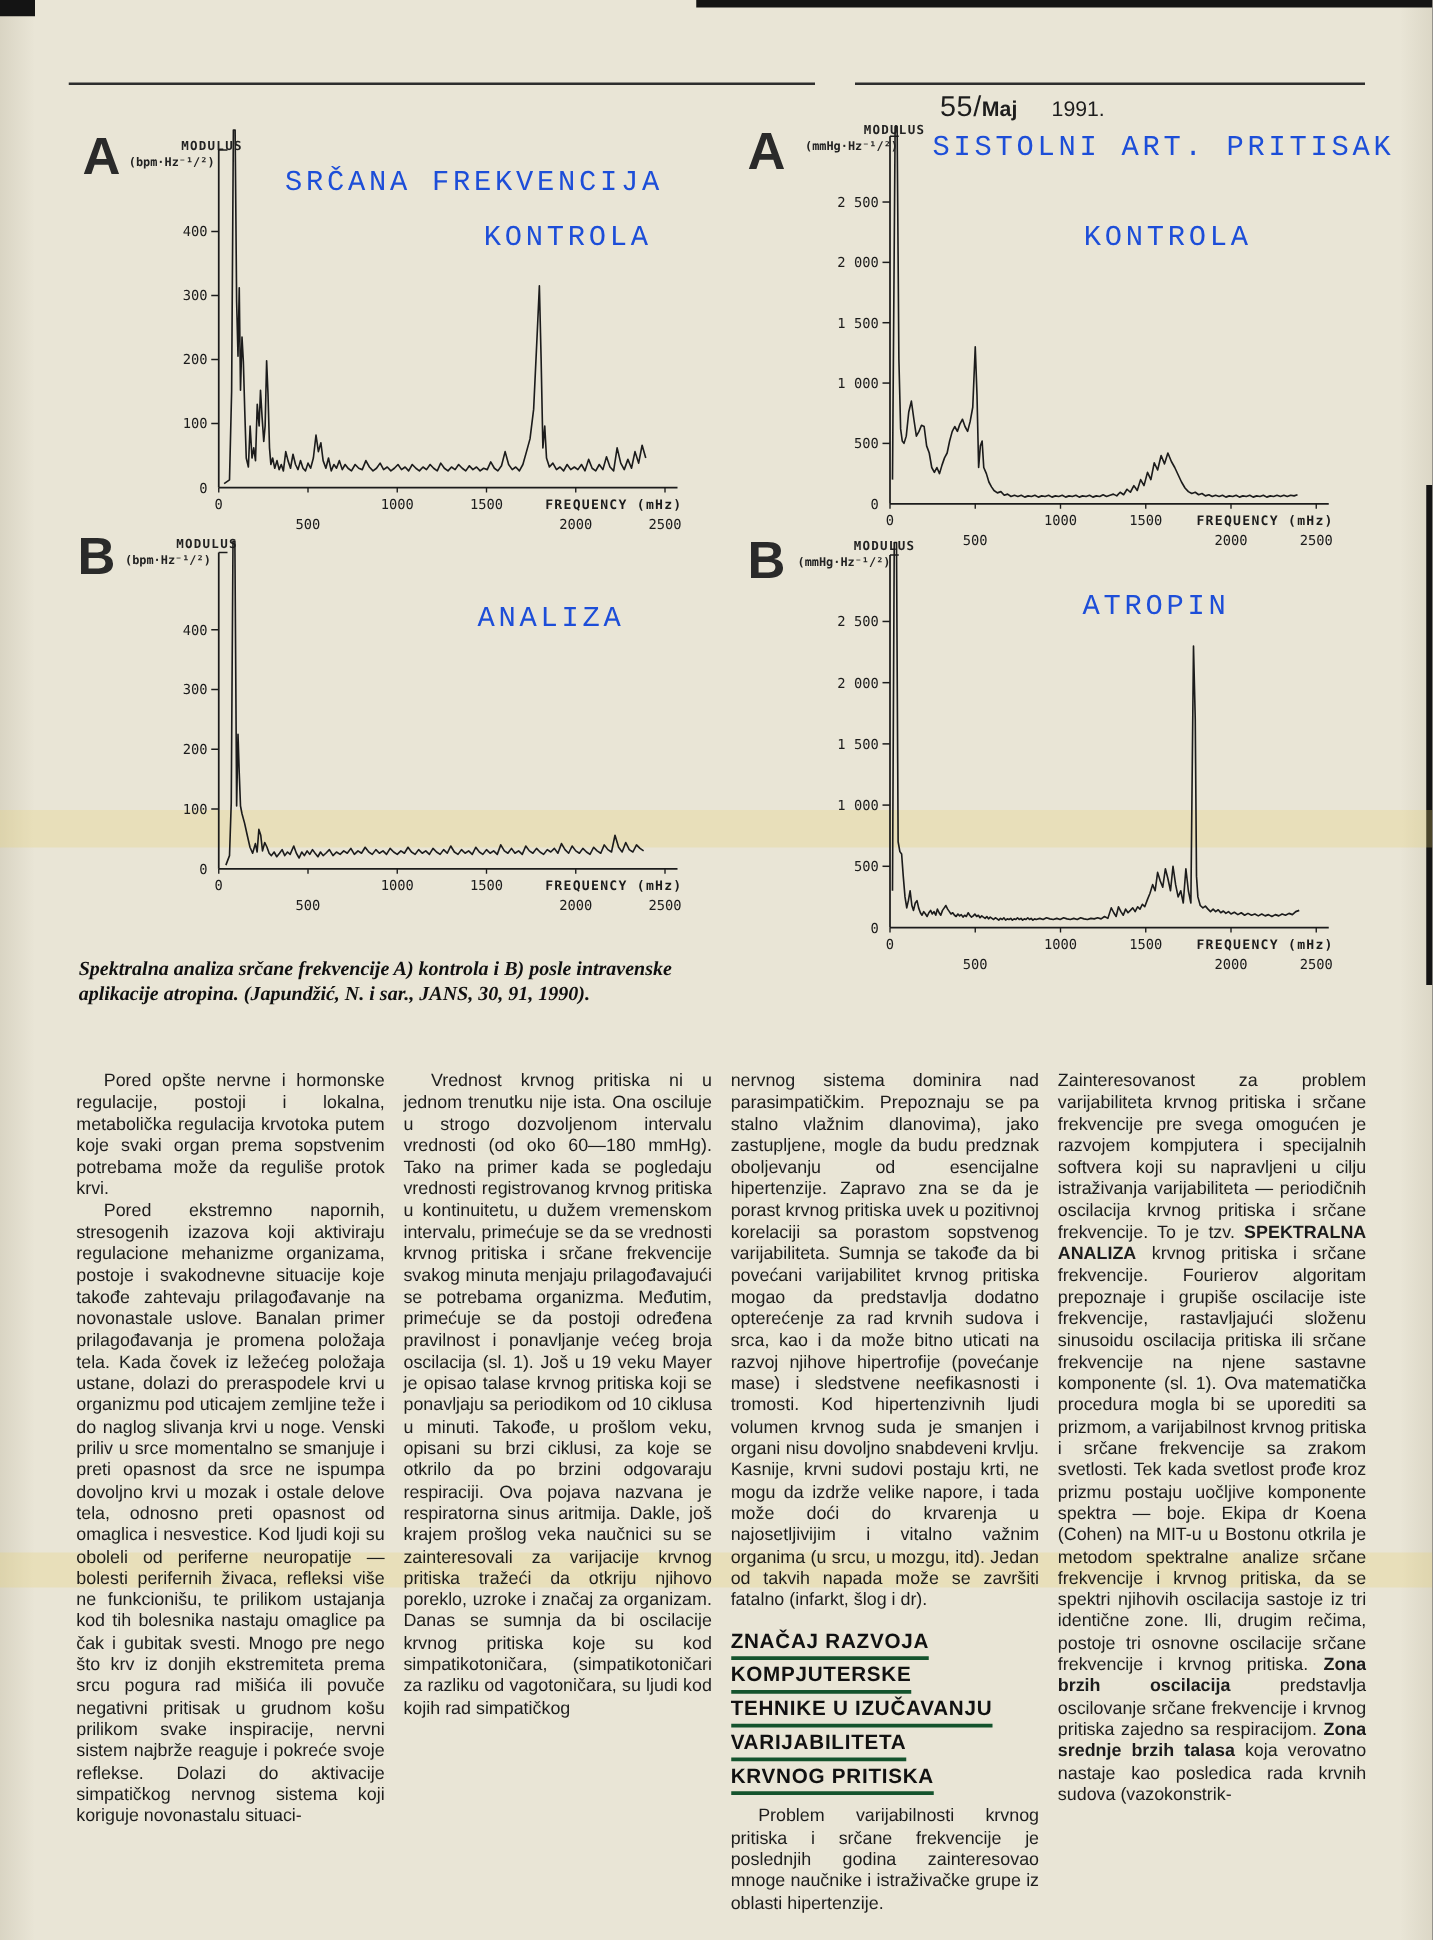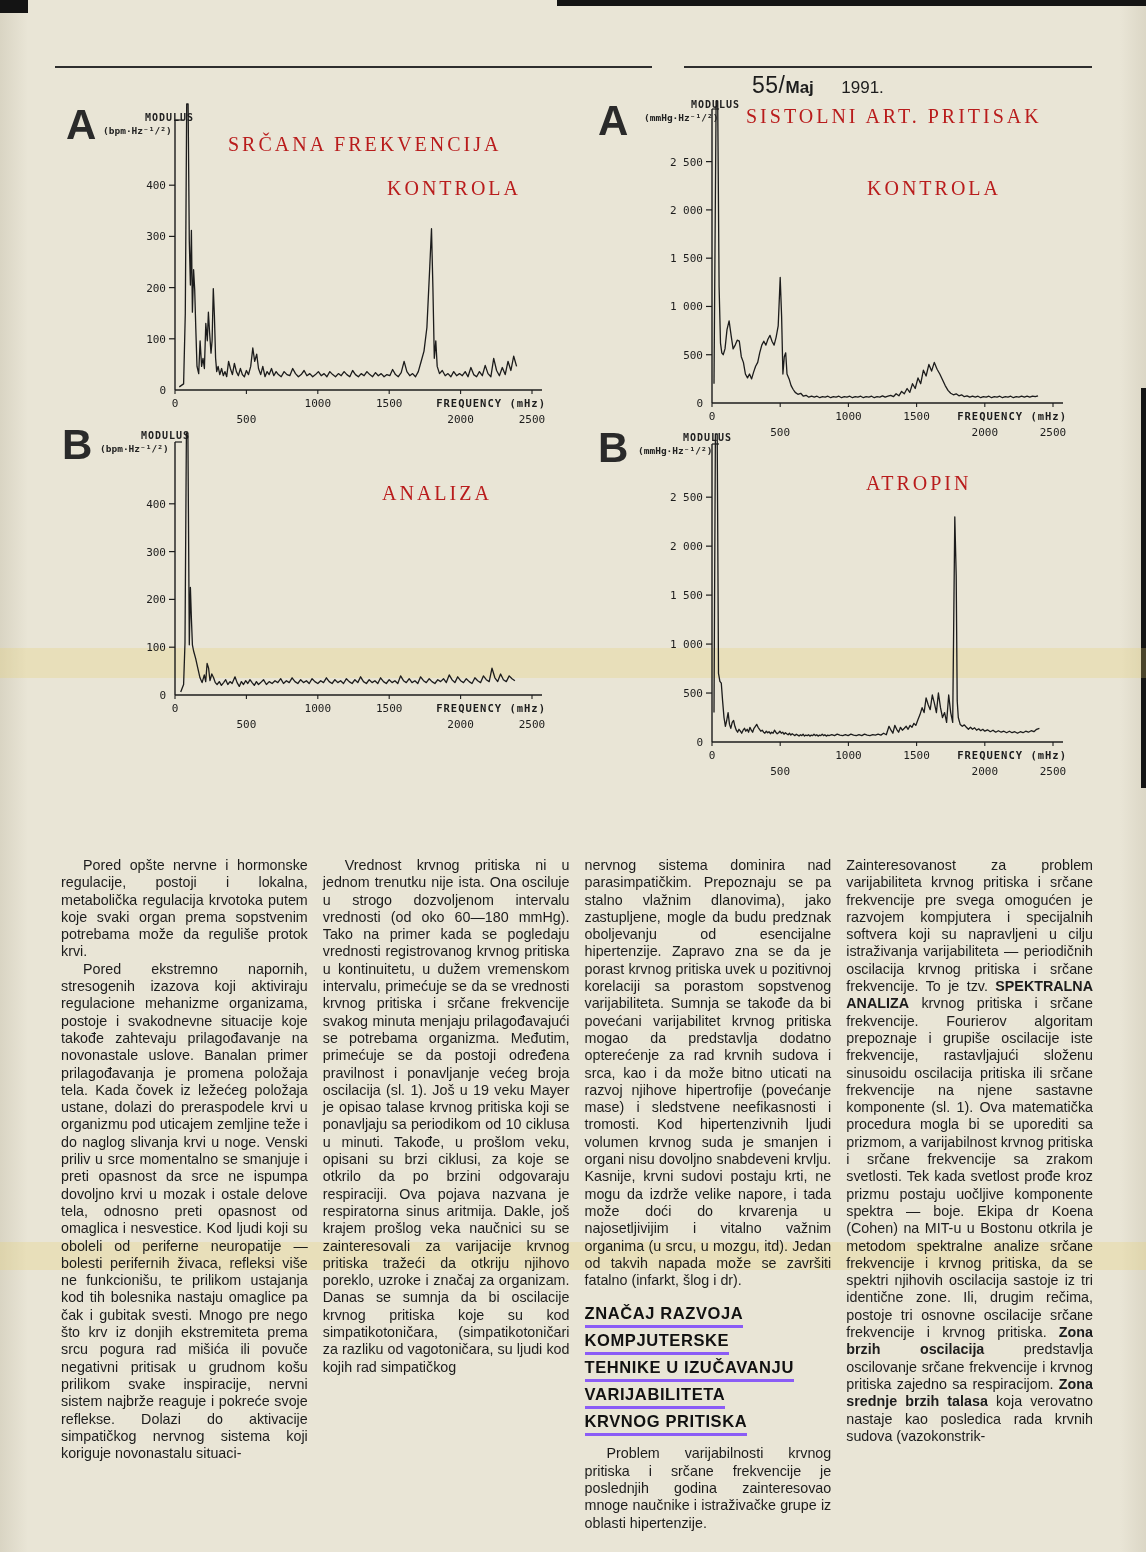--- a/index.html
+++ b/index.html
@@ -11,31 +11,31 @@
   .art{position:absolute;background:#141414;}
   .rule{position:absolute;height:2px;background:#2e2e2e;}
   .issue{position:absolute;left:752px;top:72px;white-space:nowrap;}
   .issue .no{font-size:23px;letter-spacing:.5px;}
   .issue .mo{font-size:17px;font-weight:bold;}
   .issue .yr{font-size:17px;margin-left:23px;}
   .panel-letter{position:absolute;font-size:42px;font-weight:bold;color:#2a2a2a;line-height:1;}
   .ylab{position:absolute;font-family:"DejaVu Sans Mono",monospace;font-weight:bold;color:#222;}
   .ylab.l1{font-size:10px;letter-spacing:1px;padding-left:32px;}
   .ylab.l2{font-size:9.5px;}
-  .ctitle{position:absolute;font-family:Liberation Serif, serif;font-size:20px;letter-spacing:3px;color:#b91c1c;white-space:nowrap;}
+  .ctitle{position:absolute;font-family:Liberation Mono, monospace;font-size:23px;letter-spacing:3px;color:#1d4ed8;white-space:nowrap;}
   svg.plot{position:absolute;overflow:visible;}
   .caption{position:absolute;font-family:"Liberation Serif",serif;font-style:italic;font-weight:bold;
            font-size:16px;line-height:20px;color:#101010;text-align:left;}
   .cols{position:absolute;left:61px;top:857px;width:1032px;height:716px;display:flex;gap:15px;overflow:hidden;}
   .col{flex:1;text-align:justify;font-size:14.3px;line-height:17.3px;color:#1c1c1c;}
   .col p{margin:0;}
   .col p.ind{text-indent:22px;}
   .col b{font-weight:bold;}
   .head{margin:12px 0 9px 0;font-weight:bold;font-size:16.5px;line-height:24px;letter-spacing:.6px;color:#111;}
-  .head span{display:inline-block;border-bottom:3px solid #8b5cf6;padding-bottom:0px;}
+  .head span{display:inline-block;border-bottom:3px solid #14532d;padding-bottom:0px;}
 </style>
 </head>
 <body>
 
 <div class="page">
 
   <div class="art" style="left:0;top:0;width:28px;height:13px;"></div>
   <div class="art" style="left:557px;top:0;width:589px;height:6px;"></div>
   <div class="art" style="left:1141px;top:388px;width:5px;height:400px;"></div>
   <div class="band" style="top:648px;height:30px;"></div>
@@ -179,20 +179,21 @@
       <line x1="321.6" y1="314" x2="321.6" y2="318" stroke="#1c1c1c" stroke-width="1.1"></line>
       <text x="321.6" y="331" text-anchor="middle" fill="#1c1c1c" font-family="&quot;DejaVu Sans Mono&quot;,monospace" font-size="11px">1500</text>
       <line x1="389.8" y1="314" x2="389.8" y2="318" stroke="#1c1c1c" stroke-width="1.1"></line>
       <text x="389.8" y="347" text-anchor="middle" fill="#1c1c1c" font-family="&quot;DejaVu Sans Mono&quot;,monospace" font-size="11px">2000</text>
       <line x1="458" y1="314" x2="458" y2="318" stroke="#1c1c1c" stroke-width="1.1"></line>
       <text x="458" y="347" text-anchor="middle" fill="#1c1c1c" font-family="&quot;DejaVu Sans Mono&quot;,monospace" font-size="11px">2500</text>
       <text x="472" y="331" text-anchor="end" fill="#1c1c1c" font-weight="bold" font-family="&quot;DejaVu Sans Mono&quot;,monospace" font-size="10.5px" letter-spacing="1px">FREQUENCY  (mHz)</text>
       <path d="M119.0 284.6L120.4 6.0L122.2 6.0L123.5 245.4L124.9 253.3L126.3 255.2L127.6 272.9L129.0 289.5L130.4 298.3L131.7 292.5L133.1 284.6L134.5 296.4L135.8 300.3L137.2 294.4L138.6 292.5L139.9 298.3L141.3 302.2L142.6 304.2L144.0 301.3L145.4 303.2L146.7 305.2L148.1 302.2L149.5 300.3L150.8 303.2L152.2 301.3L153.6 304.2L154.9 299.3L156.3 302.2L157.6 304.2L159.0 300.3L160.4 298.3L161.7 296.4L163.1 299.3L164.5 301.3L165.8 303.2L167.2 302.2L168.6 304.2L169.9 305.2L171.3 303.2L172.7 304.7L174.0 303.7L175.4 305.7L176.7 304.2L178.1 305.2L179.5 302.2L180.8 304.2L182.2 305.7L183.6 304.7L184.9 303.2L186.3 305.2L187.7 304.2L189.0 306.2L190.4 304.7L191.7 305.7L193.1 306.7L194.5 305.2L195.8 307.1L197.2 305.7L198.6 306.7L199.9 307.6L201.3 306.2L202.7 307.1L204.0 308.1L205.4 306.7L206.8 307.6L208.1 306.2L209.5 308.1L210.8 307.1L212.2 307.6L213.6 306.7L214.9 308.1L216.3 307.1L217.7 307.6L219.0 306.2L220.4 307.6L221.8 306.7L223.1 308.1L224.5 307.1L225.8 307.6L227.2 306.2L228.6 307.6L229.9 306.7L231.3 308.1L232.7 307.1L234.0 307.6L236.8 306.7L239.5 307.6L242.2 306.2L244.9 307.1L247.7 307.6L250.4 306.7L253.1 307.6L255.9 306.2L258.6 307.1L261.3 307.6L264.0 306.7L266.8 307.6L269.5 306.2L272.2 307.1L275.0 307.6L277.7 306.7L280.4 307.1L283.1 306.2L285.9 307.1L288.6 305.2L291.3 306.7L294.0 298.3L296.0 302.2L297.9 305.2L299.8 297.4L301.7 301.3L303.6 304.2L305.5 299.3L307.4 302.2L309.3 300.3L311.2 298.3L313.1 301.3L315.1 297.4L317.0 299.3L318.9 295.4L320.8 297.4L323.0 291.5L325.0 286.6L327.1 279.7L329.1 284.6L331.1 269.9L333.2 276.8L335.2 281.7L337.3 267.0L339.3 274.8L341.4 284.6L343.4 265.0L345.5 279.7L347.5 289.5L349.6 284.6L351.6 294.4L353.7 267.0L355.7 284.6L357.7 294.4L359.8 88.8L361.2 147.5L362.2 272.9L363.3 289.5L365.2 296.4L367.3 298.3L369.3 296.9L371.4 299.3L373.4 301.3L375.5 299.3L377.5 301.3L379.6 299.8L381.6 302.2L383.7 300.8L385.7 302.7L387.8 301.3L389.8 303.2L392.5 301.8L395.3 303.7L398.0 302.2L400.7 304.2L403.4 302.7L406.2 304.2L408.9 303.2L411.6 304.7L414.4 303.2L417.1 304.7L419.8 303.7L422.5 305.2L425.3 303.7L428.0 304.7L430.7 303.2L433.4 304.2L436.2 302.7L438.9 303.7L441.6 301.3L444.4 300.3" fill="none" stroke="#1c1c1c" stroke-width="1.3" stroke-linejoin="round"></path>
     </svg>
 
+  <div class="caption" style="left:63px;top:766px;width:505px;">Spektralna analiza srčane frekvencije A) kontrola i B) posle intravenske aplikacije atropina. (Japundžić, N. i sar., JANS, 30, 91, 1990).</div>
 
   <div class="cols">
     <div class="col">
         <p class="ind"><span>Pored opšte nervne i hormonske regulacije, postoji i lokalna, metabolička regulacija krvotoka putem koje svaki organ prema sopstvenim potrebama može da reguliše protok krvi.</span></p>
         <p class="ind"><span>Pored ekstremno napornih, stresogenih izazova koji aktiviraju regulacione mehanizme organizama, postoje i svakodnevne situacije koje takođe zahtevaju prilagođavanje na novonastale uslove. Banalan primer prilagođavanja je promena položaja tela. Kada čovek iz ležećeg položaja ustane, dolazi do preraspodele krvi u organizmu pod uticajem zemljine teže i do naglog slivanja krvi u noge. Venski priliv u srce momentalno se smanjuje i preti opasnost da srce ne ispumpa dovoljno krvi u mozak i ostale delove tela, odnosno preti opasnost od omaglica i nesvestice. Kod ljudi koji su oboleli od periferne neuropatije — bolesti perifernih živaca, refleksi više ne funkcionišu, te prilikom ustajanja kod tih bolesnika nastaju omaglice pa čak i gubitak svesti. Mnogo pre nego što krv iz donjih ekstremiteta prema srcu pogura rad mišića ili povuče negativni pritisak u grudnom košu prilikom svake inspiracije, nervni sistem najbrže reaguje i pokreće svoje reflekse. Dolazi do aktivacije simpatičkog nervnog sistema koji koriguje novonastalu situaci-</span></p>
       </div>
     <div class="col">
         <p class="ind"><span>Vrednost krvnog pritiska ni u jednom trenutku nije ista. Ona osciluje u strogo dozvoljenom intervalu vrednosti (od oko 60—180 mmHg). Tako na primer kada se pogledaju vrednosti registrovanog krvnog pritiska u kontinuitetu, u dužem vremenskom intervalu, primećuje se da se vrednosti krvnog pritiska i srčane frekvencije svakog minuta menjaju prilagođavajući se potrebama organizma. Međutim, primećuje se da postoji određena pravilnost i ponavljanje većeg broja oscilacija (sl. 1). Još u 19 veku Mayer je opisao talase krvnog pritiska koji se ponavljaju sa periodikom od 10 ciklusa u minuti. Takođe, u prošlom veku, opisani su brzi ciklusi, za koje se otkrilo da po brzini odgovaraju respiraciji. Ova pojava nazvana je respiratorna sinus aritmija. Dakle, još krajem prošlog veka naučnici su se zainteresovali za varijacije krvnog pritiska tražeći da otkriju njihovo poreklo, uzroke i značaj za organizam. Danas se sumnja da bi oscilacije krvnog pritiska koje su kod simpatikotoničara, (simpatikotoničari za razliku od vagotoničara, su ljudi kod kojih rad simpatičkog</span></p>
       </div>
     <div class="col">

